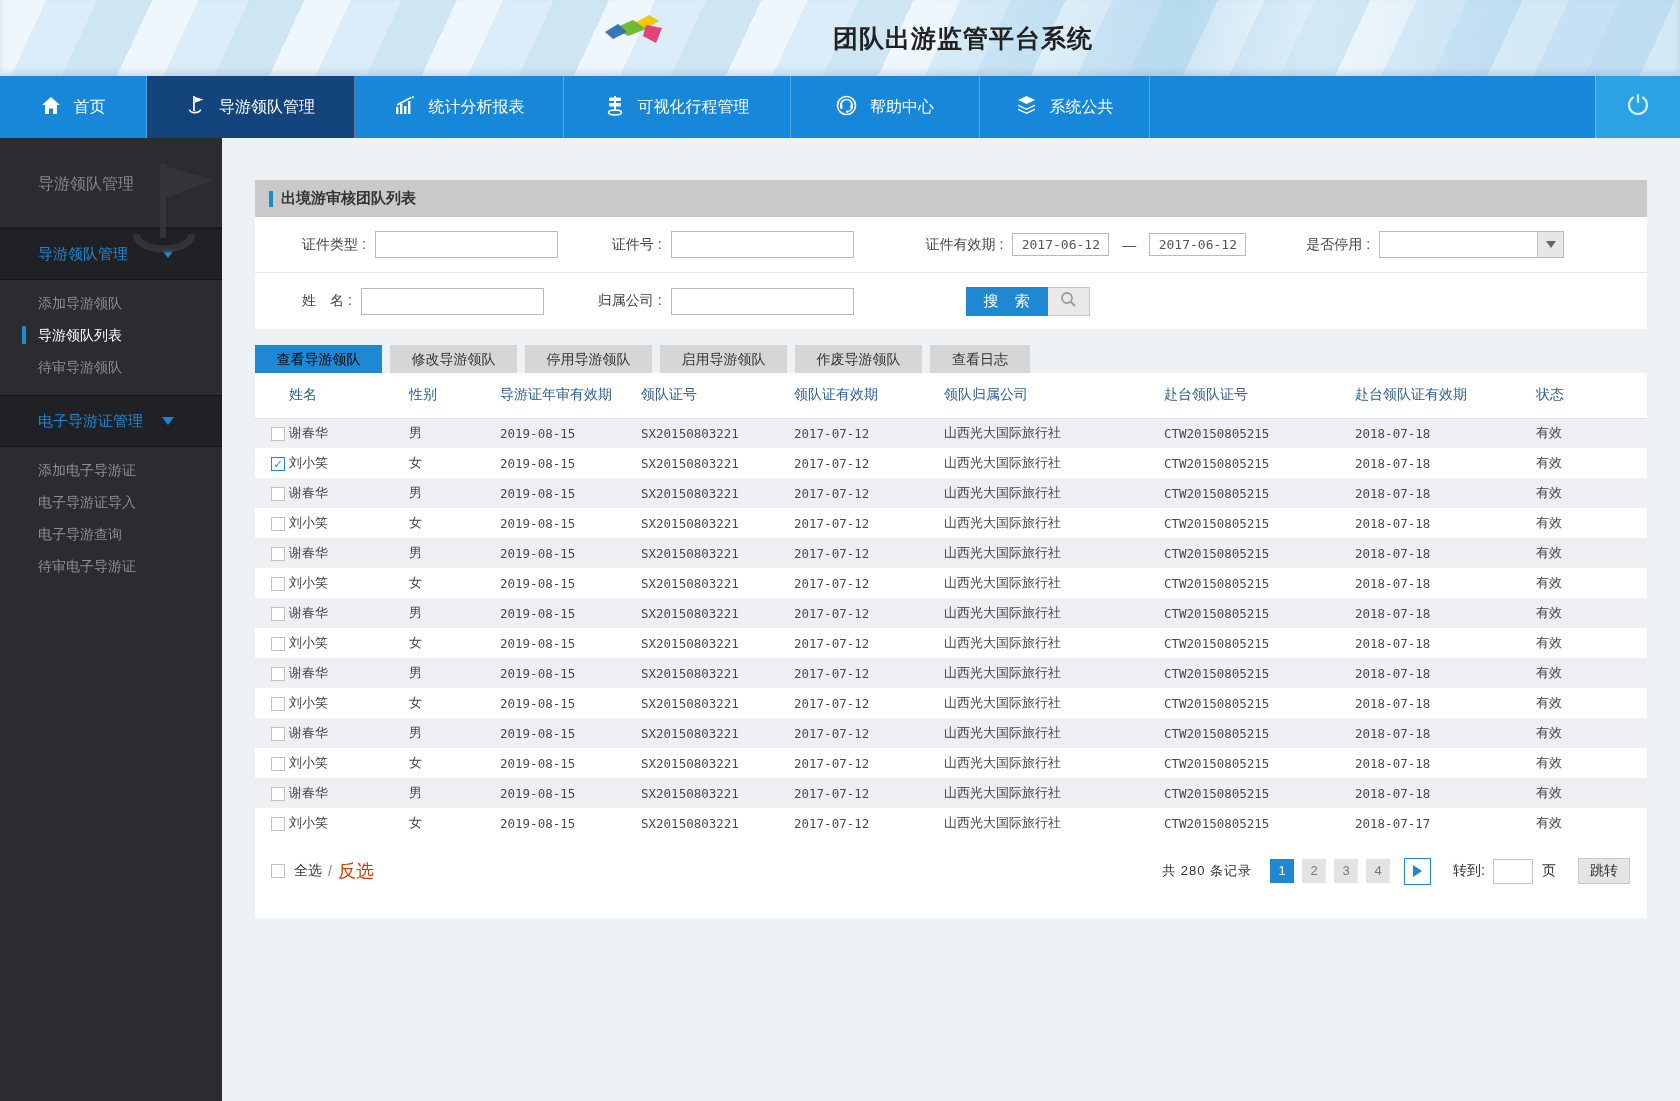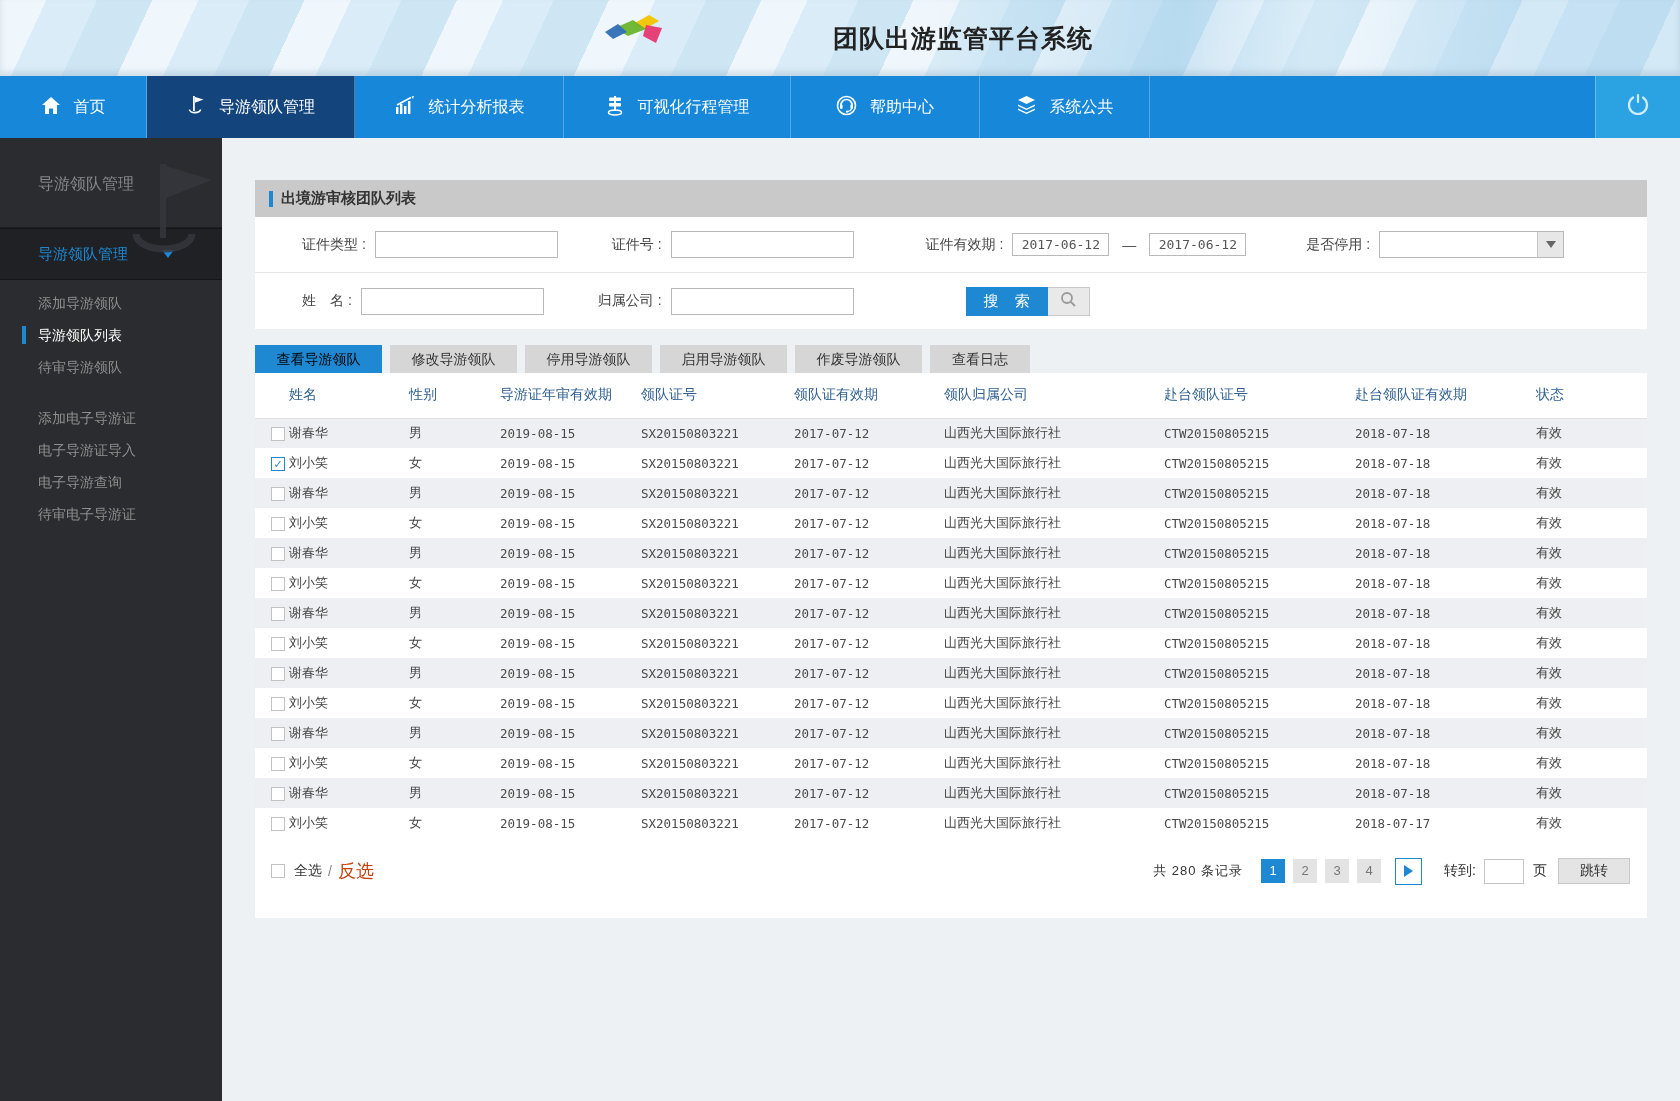--- a/index.html
+++ b/index.html
@@ -132,21 +132,21 @@
   .pg.active { background:#1e88d2; color:#fff; }
   .pg-next {
     width:27px; height:27px; margin-left:14px; background:#fff; border:1px solid #1e88d2;
     display:flex; align-items:center; justify-content:center; cursor:pointer;
   }
   .pg-next .tri { width:0; height:0; border-top:6px solid transparent; border-bottom:6px solid transparent; border-left:9px solid #1e88d2; }
   .goto-label { font-size:14px; color:#333; margin-left:22px; }
   .goto-input { width:40px; height:25px; border:1px solid #c6c6c6; margin-left:8px; text-align:center; font-size:13px; }
   .page-unit { font-size:14px; color:#333; margin-left:9px; }
   .btn-jump {
-    margin-left:11px; height:26px; padding:0 21px; background:#e4e4e4; border:1px solid #c9c9c9;
+    margin-left:22px; height:26px; padding:0 11px; background:#e4e4e4; border:1px solid #c9c9c9;
     font-size:14px; color:#333; cursor:pointer; font-family:inherit;
   }
 </style>
 </head>
 <body>
 
 <div class="banner">
   <span class="logo">
     <svg width="78" height="40" viewBox="0 0 78 40">
       <polygon points="30,12 46,3 56,9 40,18" fill="#f3c400" opacity="0.95"></polygon>
@@ -236,20 +236,24 @@
   <div class="side-group-header">
     <span>导游领队管理</span>
     <span class="tri-down"></span>
   </div>
   <div class="side-items">
     <div class="side-item"><span>添加导游领队</span></div>
     <div class="side-item active"><span>导游领队列表</span></div>
     <div class="side-item"><span>待审导游领队</span></div>
   </div>
 
+  <div class="side-group-header">
+    <span>电子导游证管理</span>
+    <span class="tri-down"></span>
+  </div>
   <div class="side-items">
     <div class="side-item"><span>添加电子导游证</span></div>
     <div class="side-item"><span>电子导游证导入</span></div>
     <div class="side-item"><span>电子导游查询</span></div>
     <div class="side-item"><span>待审电子导游证</span></div>
   </div>
 </div>
 
 <div class="main">
 

